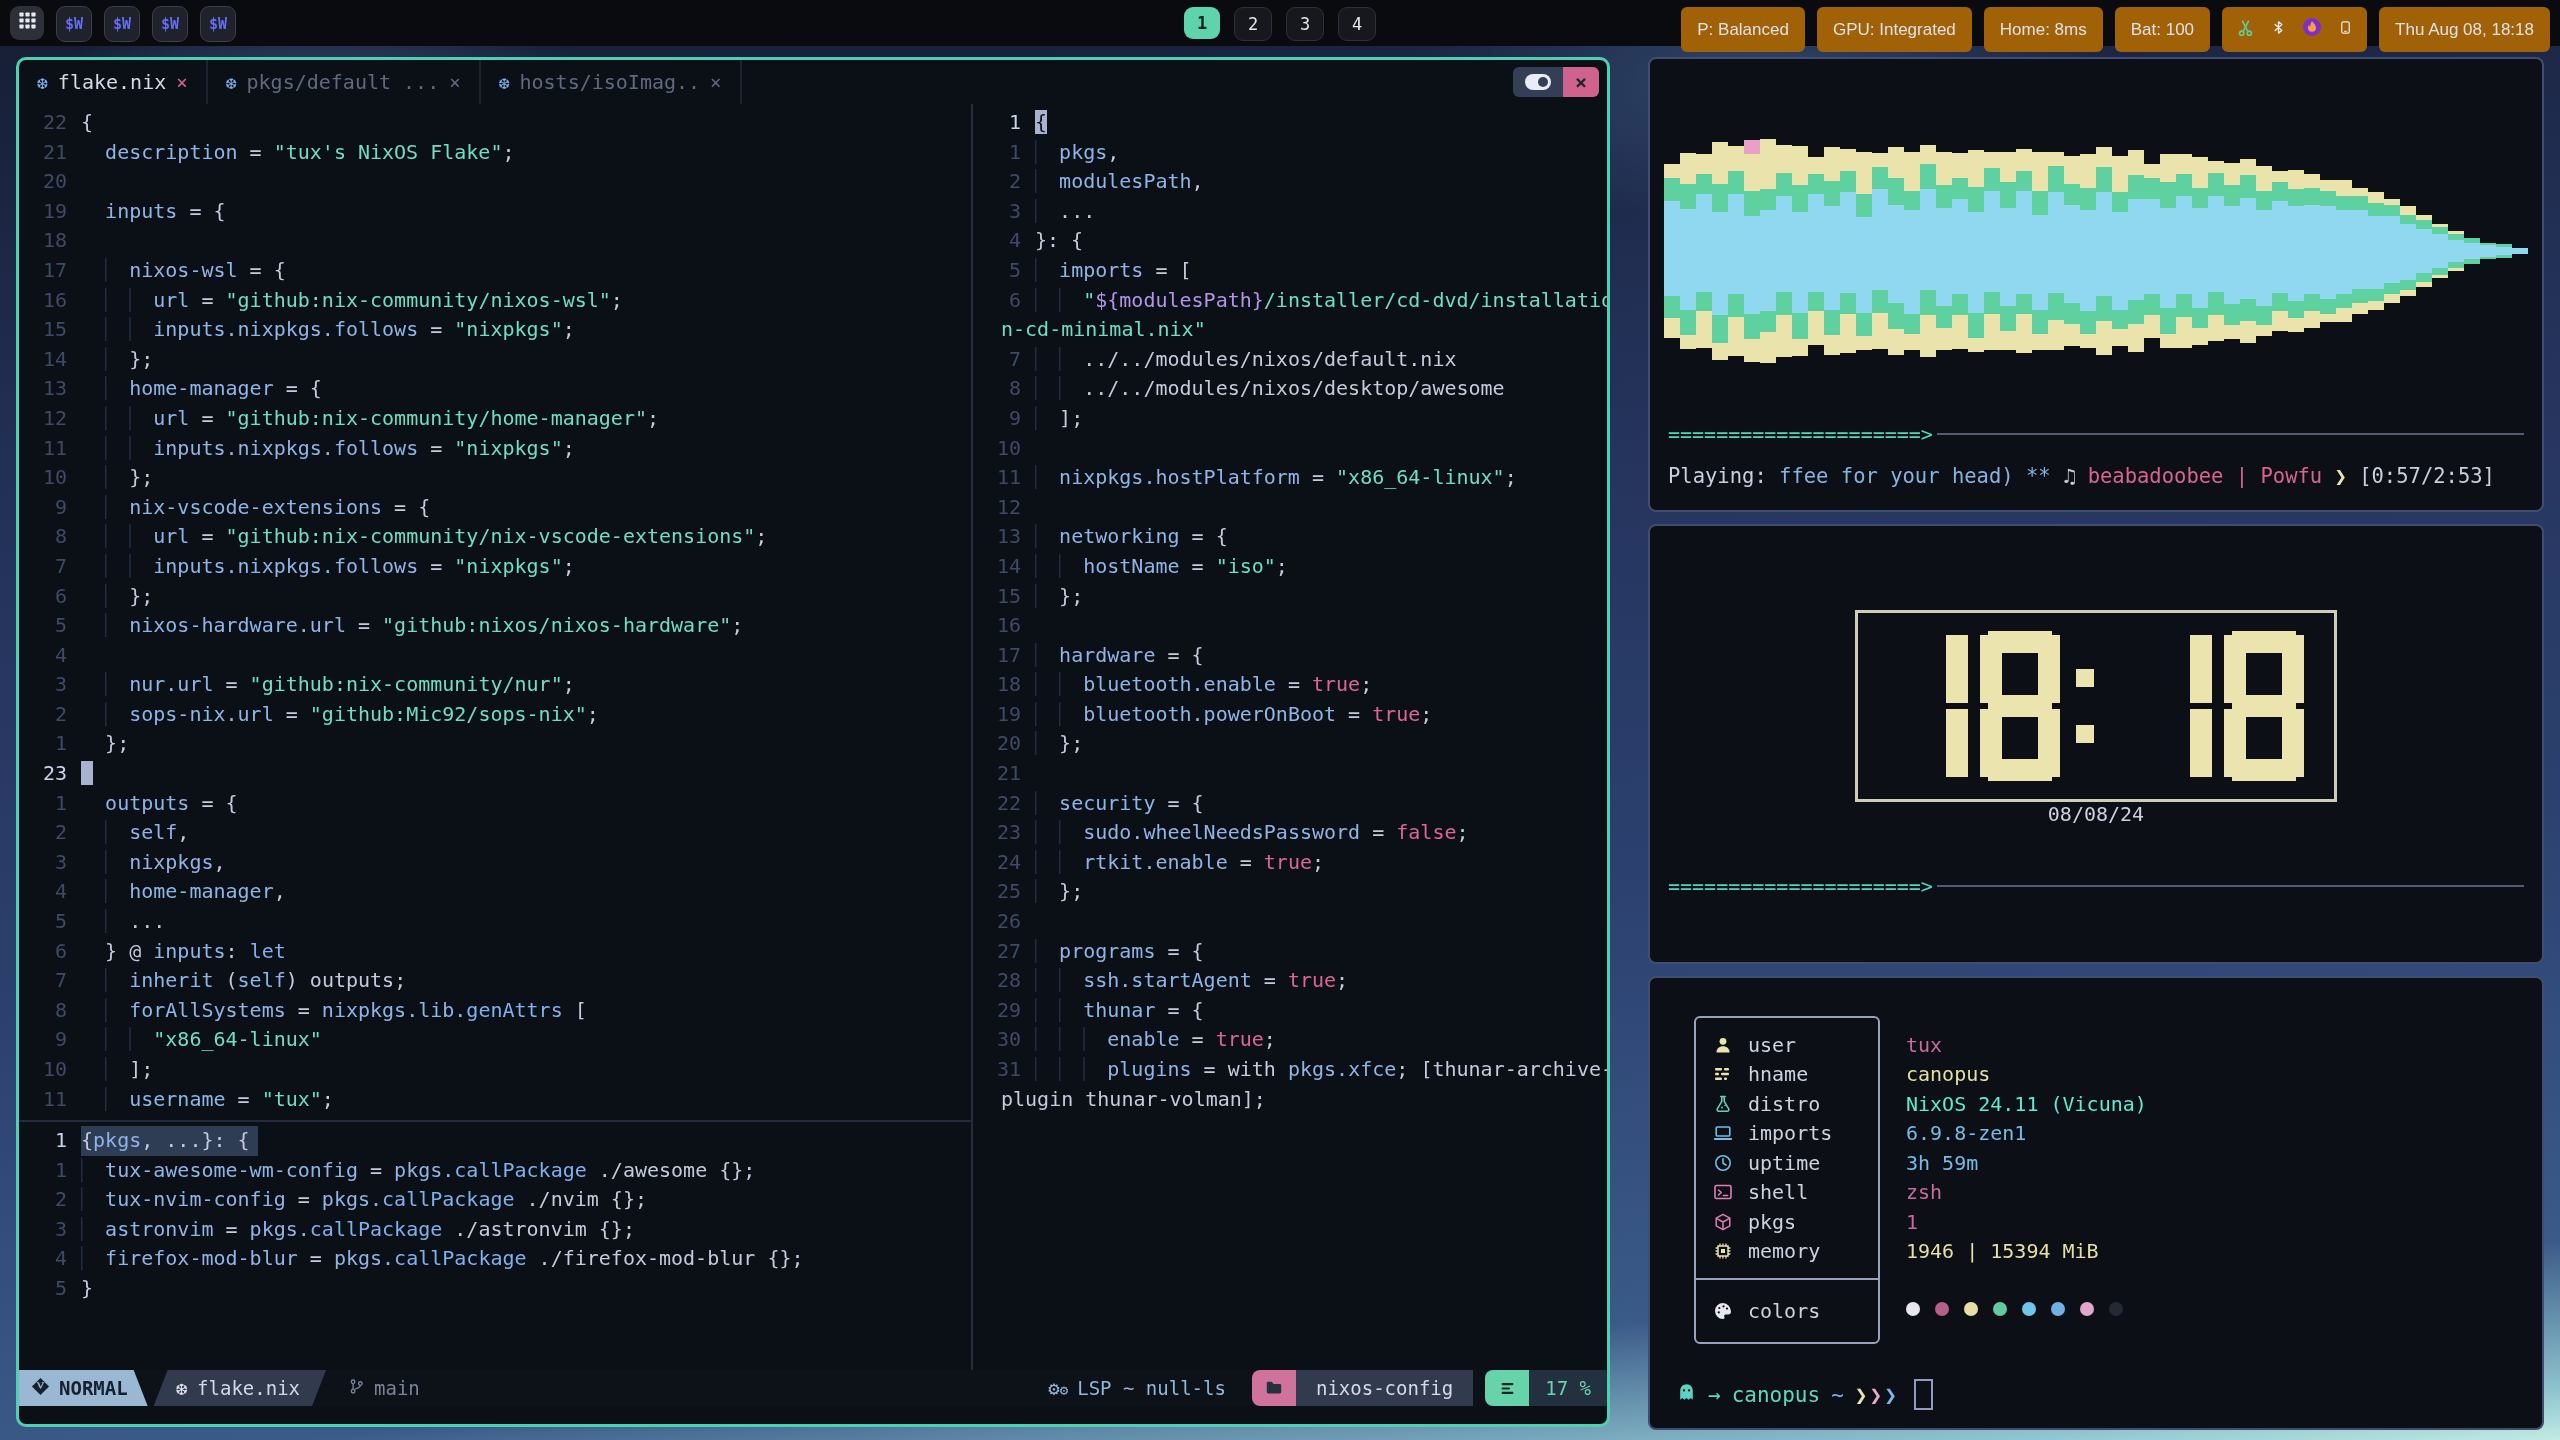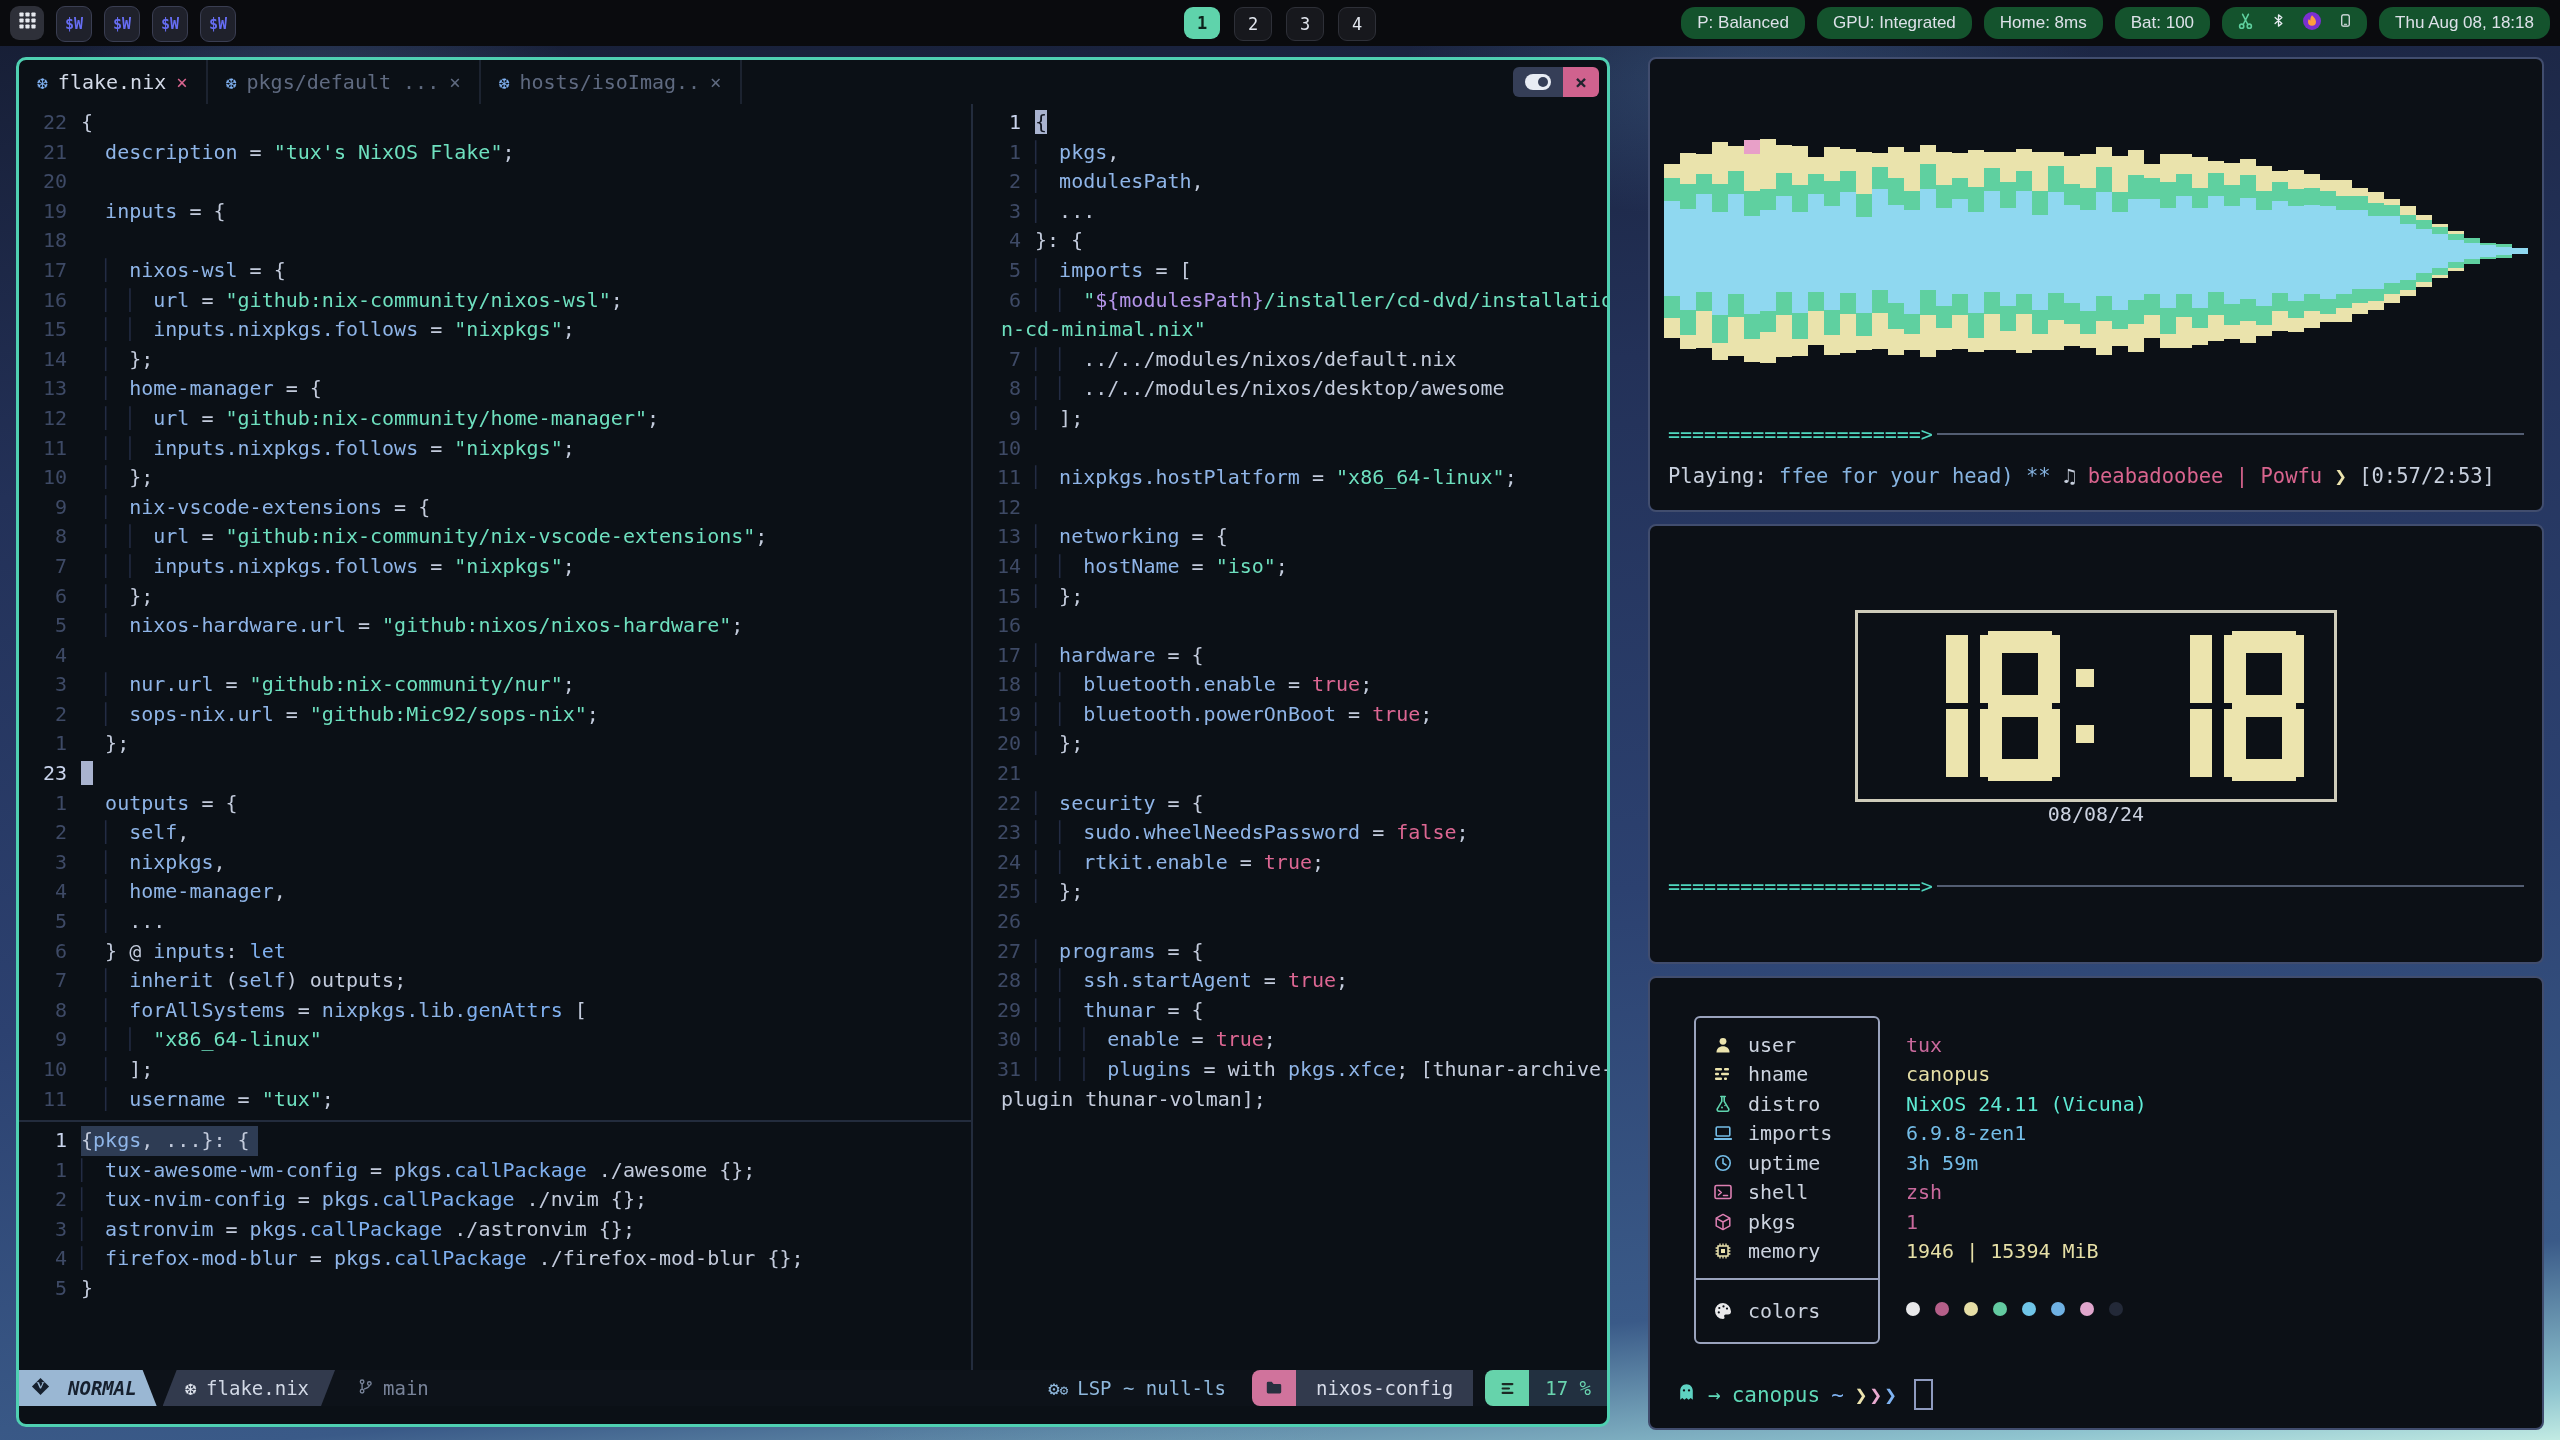--- a/index.html
+++ b/index.html
@@ -10,21 +10,21 @@
       radial-gradient(420px 180px at 320px 120px, rgba(110,150,200,.35), transparent 70%),
       radial-gradient(500px 200px at 1750px 80px, rgba(90,140,190,.30), transparent 70%),
       radial-gradient(600px 240px at 1100px 1300px, rgba(120,190,200,.25), transparent 70%),
       linear-gradient(175deg,#161d33 0%,#233158 30%,#2c4170 62%,#3a5a88 88%,#8fc4cf 97%,#c2ebe3 100%);
   }
   
   .topbar{position:absolute;left:0;top:0;width:2560px;height:46px;background:#0a0b0e;display:flex;align-items:center;}
   .tb-left{position:absolute;left:10px;top:6px;display:flex;gap:12px;}
   .tb-center{position:absolute;left:50%;top:7px;transform:translateX(-50%);display:flex;gap:14px;}
   .tb-right{position:absolute;right:10px;top:7px;display:flex;gap:12px;align-items:center;}
-  .chip{height:32px;border-radius:14px;background:#14532d;color:#dde1e9;padding:0 16px;
+  .chip{height:45px;border-radius:6px;background:#a16207;color:#dde1e9;padding:0 16px;
         font-family:"Liberation Sans",sans-serif;font-size:17px;display:flex;align-items:center;}
   .sq{width:34px;height:34px;border-radius:9px;display:flex;align-items:center;justify-content:center;padding:0;}
   .launcher{background:#2e3039;}
   .appbtn{background:#1f212b;border:1px solid #3a3e52;color:#666df2;
           font-family:"DejaVu Sans Mono",monospace;font-weight:bold;font-size:15px;}
   .tag{width:36px;height:32px;border-radius:9px;display:flex;align-items:center;justify-content:center;
        font-size:17px;font-family:"DejaVu Sans Mono",monospace;}
   .tag.active{background:#5fd3ab;color:#0d231b;font-weight:bold;}
   .tag.inactive{background:#17181d;border:1px solid #2e3038;color:#e2e6ee;}
   .traychip{gap:16px;padding:0 14px;}
@@ -56,22 +56,22 @@
   .gut.cur{color:#c9d4ec;}
   .row.wrap .gut{width:14px;}
   .txt{white-space:pre;}
   .p{color:#c3cbdc}.id{color:#8fb5e8}.s{color:#6ee0bf}.b{color:#dd6793}
   .fn{color:#7fb0f0}.pu{color:#b394e8}.ig{color:#232c44}
   .cb{background:#a9b3cf;color:#10151f;}
   .hlline{background:#2e3c54;padding-right:8px;}
   
   .statusline{position:absolute;left:0;right:0;bottom:18px;height:36px;display:flex;align-items:stretch;
               font-size:19px;background:#0d1219;}
-  .sl-mode{background:#9ab7d3;color:#16202e;font-weight:bold;display:flex;gap:18px;align-items:center;
-           padding:0 20px 0 12px;clip-path:polygon(0 0,calc(100% - 14px) 0,100% 100%,0 100%);font-style:italic;}
+  .sl-mode{background:#9ab7d3;color:#16202e;font-weight:bold;display:flex;gap:9px;align-items:center;
+           padding:0 20px 0 12px;clip-path:polygon(0 0,calc(100% - 14px) 0,100% 100%,0 100%);}
   .sl-file{background:#323a4d;color:#d2d9e6;display:flex;gap:10px;align-items:center;
            padding:0 26px 0 22px;margin-left:6px;
            clip-path:polygon(14px 0,100% 0,calc(100% - 14px) 100%,0 100%);}
   .sl-file .ticon{color:#e2e7f0;}
   .sl-branch{color:#79849a;display:flex;gap:9px;align-items:center;padding-left:22px;}
   .sl-right{margin-left:auto;display:flex;align-items:stretch;}
   .sl-lsp{color:#8fb8dd;display:flex;gap:9px;align-items:center;padding-right:26px;}
   .badge{width:44px;display:flex;align-items:center;justify-content:center;border-radius:8px 0 0 8px;}
   .badge.pinkb{background:#d0739c;}
   .badge.greenb{background:#66d3ab;}

